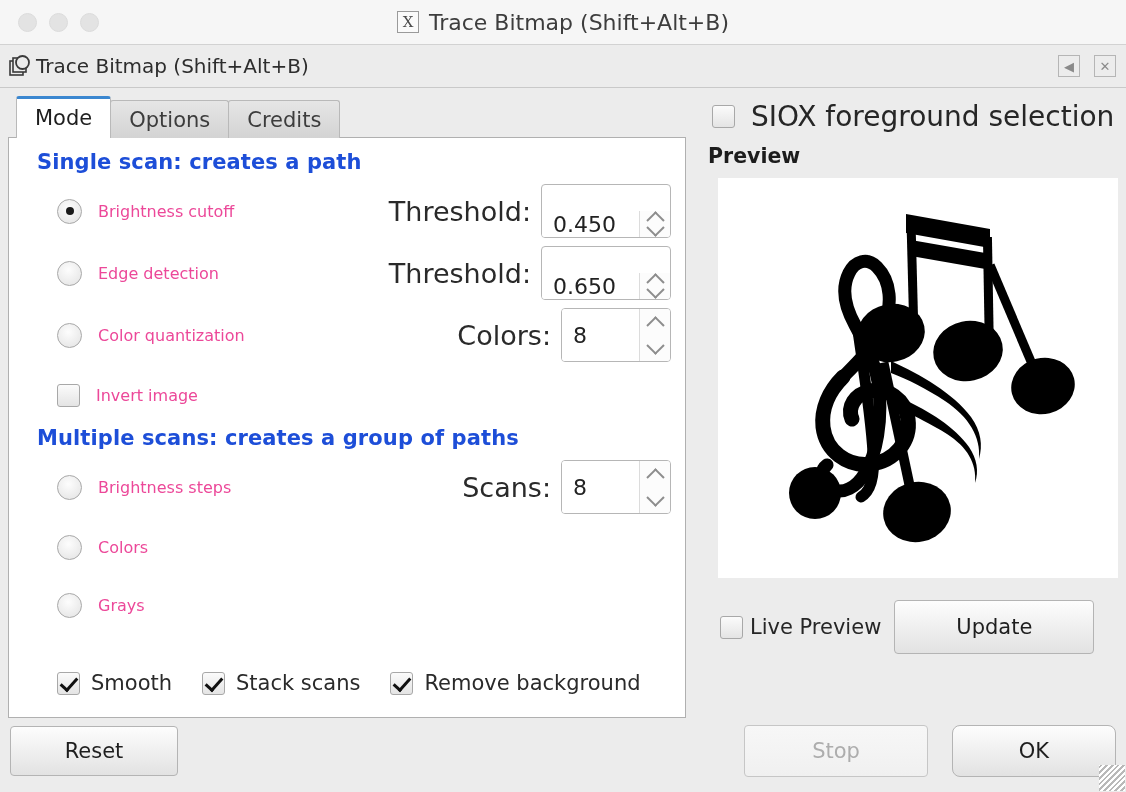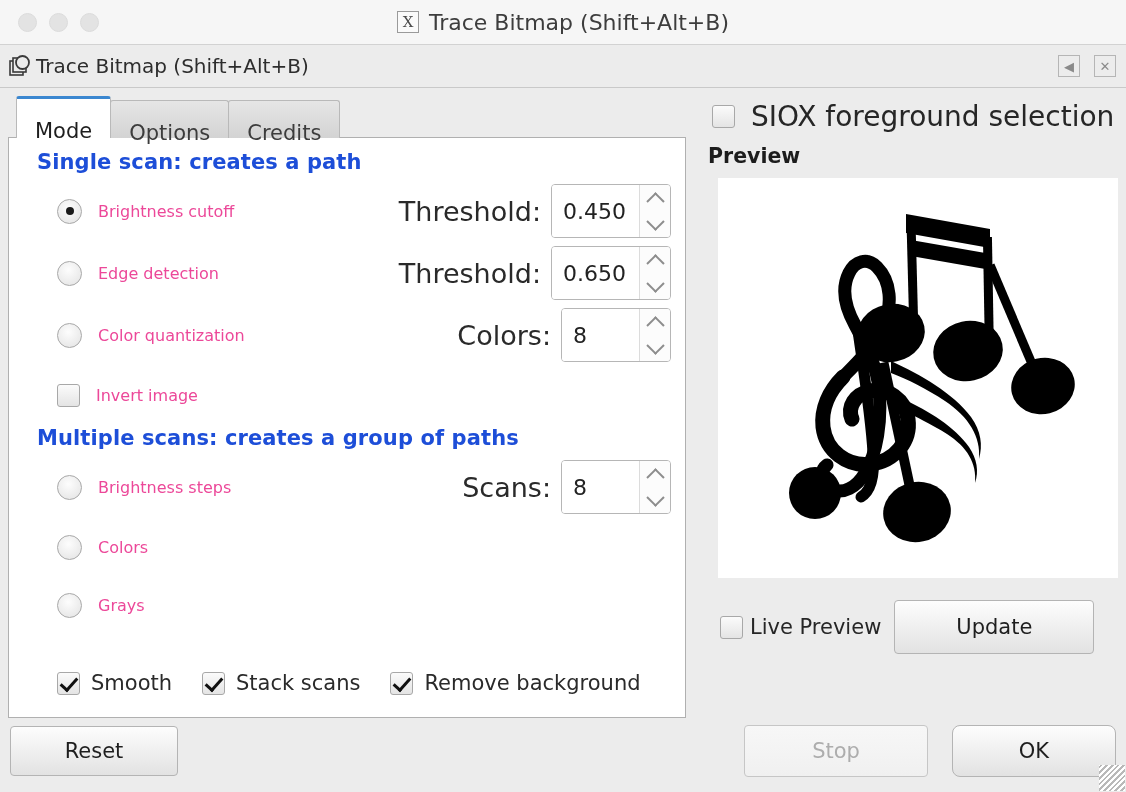--- a/index.html
+++ b/index.html
@@ -139,21 +139,21 @@
   
   #tabstrip {
     display: flex;
     align-items: flex-end;
     height: 42px;
     padding-left: 8px;
     position: relative;
     z-index: 2;
   }
   .tab {
-    padding: 13px 18px;
+    padding: 0 18px;
     height: 38px;
     line-height: 38px;
     font-size: 21px;
     color: #3c3c3c;
     background: linear-gradient(#e6e6e6, #d3d3d3);
     border: 1px solid #b9b9b9;
     border-bottom: none;
     border-radius: 3px 3px 0 0;
     margin-right: -1px;
     box-sizing: border-box;
@@ -252,21 +252,21 @@
   .spinner {
     display: flex;
     border: 1px solid #b6b6b6;
     border-radius: 4px;
     background: #ffffff;
     height: 54px;
     box-sizing: border-box;
     overflow: hidden;
   }
   .spinner.w-narrow { width: 110px; }
-  .spinner.w-wide { width: 120px; }
+  .spinner.w-wide { width: 130px; align-items: flex-end; }
   .spin-value {
     flex: 1;
     font-size: 22px;
     color: #222;
     display: flex;
     align-items: center;
     padding-left: 11px;
     background: #fff;
     font-family: "DejaVu Sans", sans-serif;
   }

